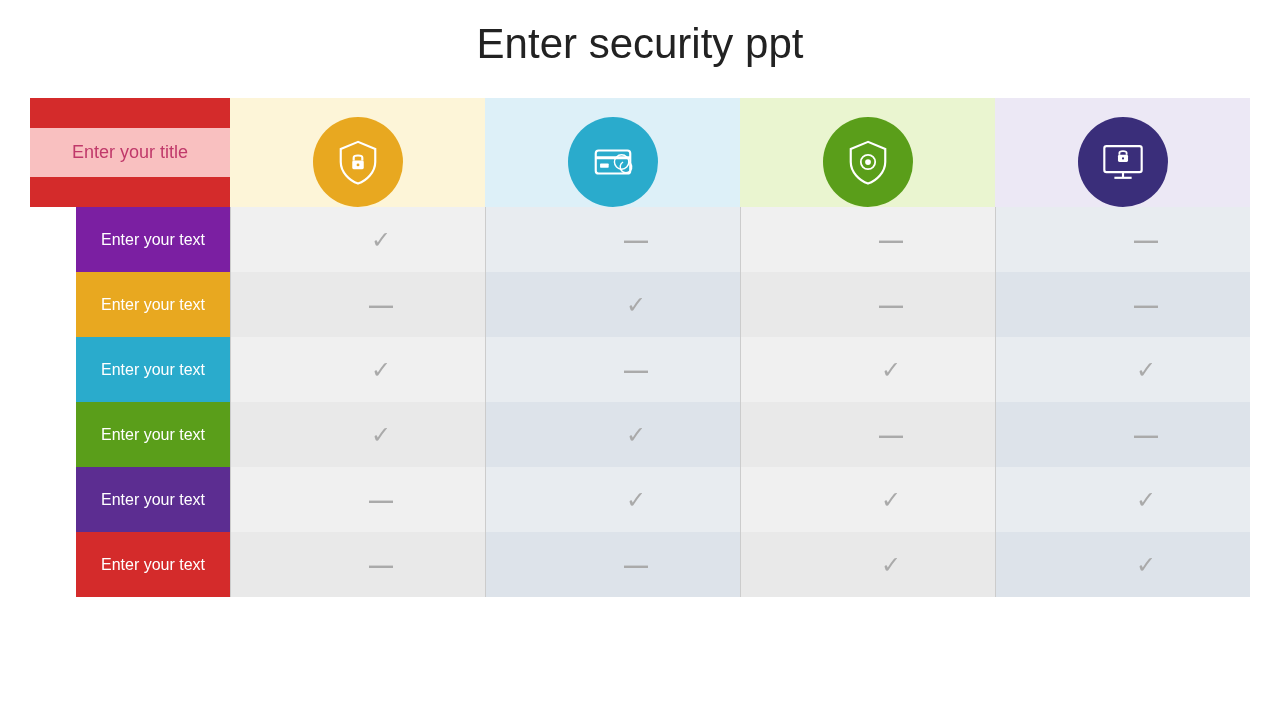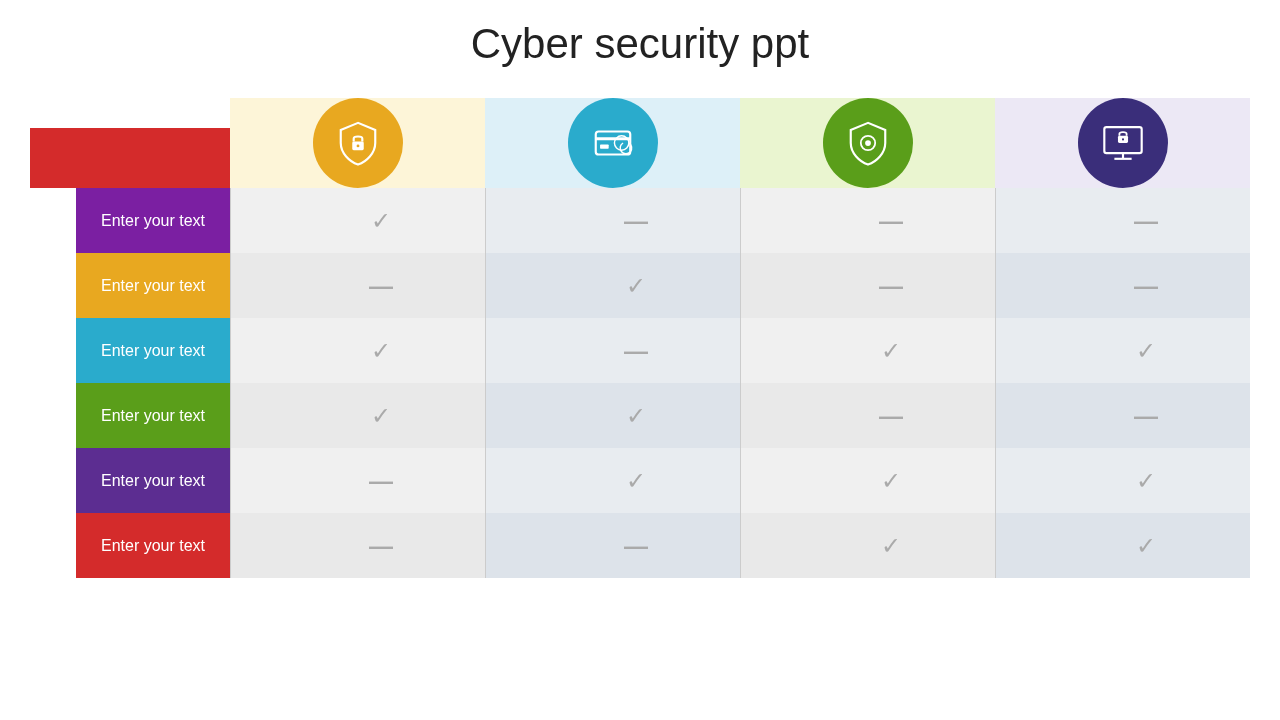--- a/index.html
+++ b/index.html
@@ -129,28 +129,29 @@
     .dash  { color: #aaa; font-size: 24px; font-weight: bold; }
 
     .data-cell, .data-cell-alt {
       border-left: 1px solid #ccc;
     }
     td:first-child { border-left: none; }
   </style>
 </head>
 <body>
 
-<h1>Cyber security ppt</h1>
+<h1>Enter security ppt</h1>
 
 <div class="table-container">
   <table class="table">
     <thead>
       <tr class="header-row">
         <td class="header-left">
           <div class="title-bg-top"></div>
+          <div class="title-label">Enter your title</div>
           <div class="title-bg-bottom"></div>
         </td>
         <td class="header-col header-col-yellow">
           <div class="icon-circle icon-circle-yellow">
             <svg viewBox="0 0 64 64" xmlns="http://www.w3.org/2000/svg">
               <path d="M32 4 L8 14 L8 32 C8 46 20 58 32 62 C44 58 56 46 56 32 L56 14 Z" fill="none" stroke="white" stroke-width="3"></path>
               <rect x="24" y="30" width="16" height="12" rx="2" fill="white"></rect>
               <path d="M26 30 L26 26 C26 22 38 22 38 26 L38 30" fill="none" stroke="white" stroke-width="3"></path>
               <circle cx="32" cy="36" r="2" fill="#e8a820"></circle>
             </svg>

